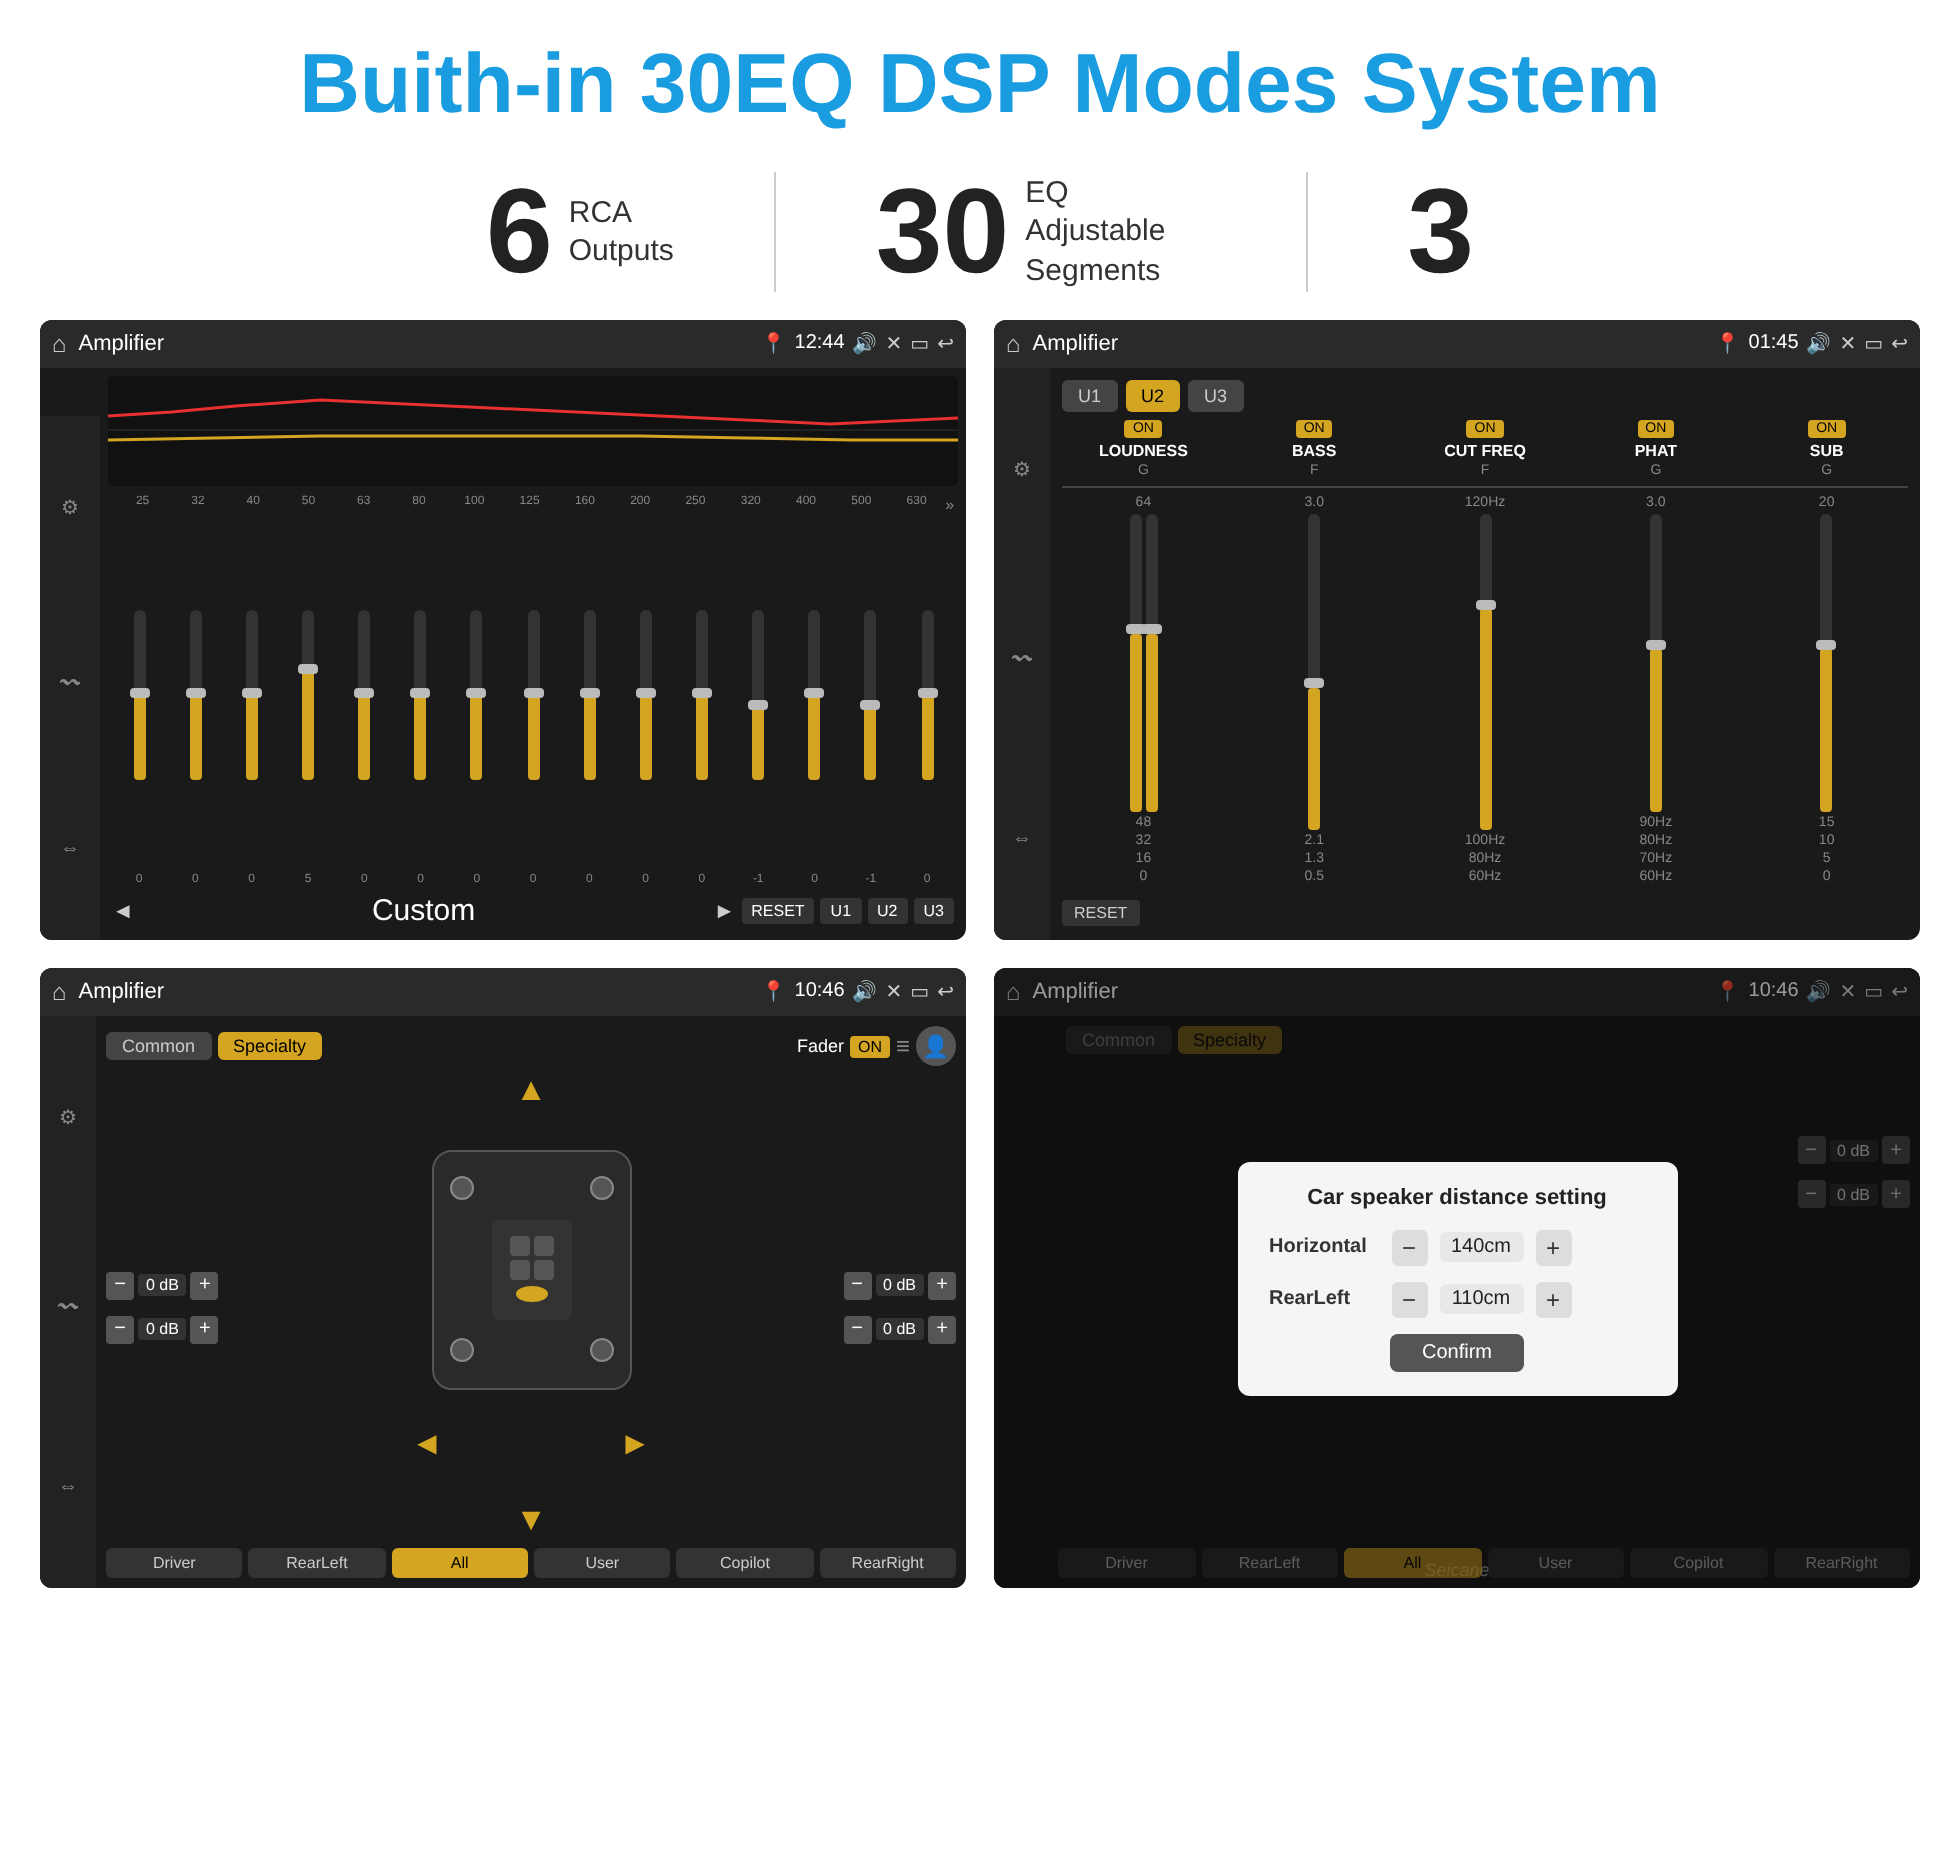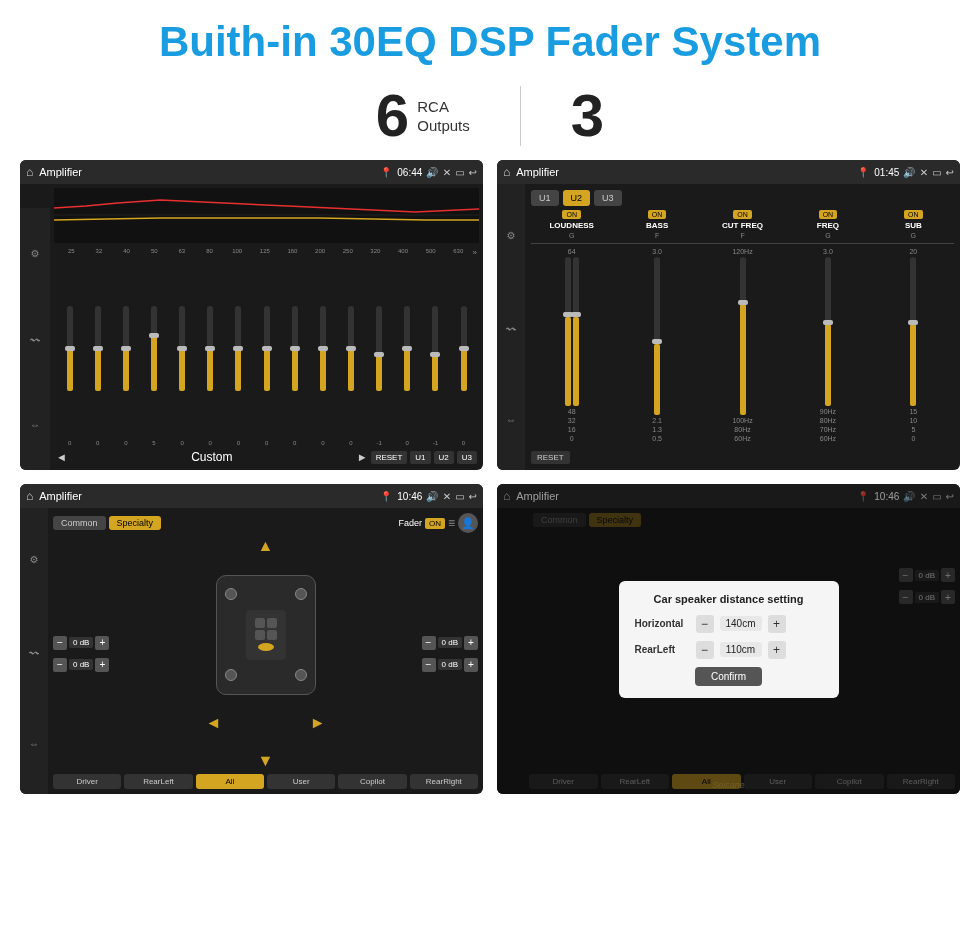--- a/index.html
+++ b/index.html
@@ -208,42 +208,46 @@
     .screen-content {
       position: relative;
       height: calc(100% - 24px);
       display: flex;
     }
   </style>
 </head>
 <body>
 
 <div class="header">
-  <h1>Buith-in 30EQ DSP Fader System</h1>
+  <h1>Buith-in 30EQ DSP Modes System</h1>
 </div>
 
 <div class="stats-row">
   <div class="stat-item">
     <span class="stat-number">6</span>
     <span class="stat-label">RCA<br>Outputs</span>
   </div>
   <div class="stat-item">
+    <span class="stat-number">30</span>
+    <span class="stat-label">EQ Adjustable<br>Segments</span>
+  </div>
+  <div class="stat-item">
     <span class="stat-number">3</span>
   </div>
 </div>
 
 <div class="screens-grid">
 
   <div class="screen">
     <div class="screen-bar">
       <span class="screen-bar-home">⌂</span>
       <span class="screen-bar-title">Amplifier</span>
       <div class="screen-bar-icons">
         <span>📍</span>
-        <span class="screen-bar-time">06:44</span>
+        <span class="screen-bar-time">12:44</span>
         <span>🔊</span>
         <span>✕</span>
         <span>▭</span>
         <span>↩</span>
       </div>
     </div>
     <div class="screen-content">
 
       <div class="eq-sidebar">
         <span class="eq-sidebar-icon">⚙</span>
@@ -391,21 +395,21 @@
           <span style="font-size:6px; color:#888; flex:1; text-align:center;">0</span>
           <span style="font-size:6px; color:#888; flex:1; text-align:center;">0</span>
           <span style="font-size:6px; color:#888; flex:1; text-align:center;">-1</span>
           <span style="font-size:6px; color:#888; flex:1; text-align:center;">0</span>
           <span style="font-size:6px; color:#888; flex:1; text-align:center;">-1</span>
           <span style="font-size:6px; color:#888; flex:1; text-align:center;">0</span>
         </div>
 
         <div style="display:flex; align-items:center; gap:3px; padding:2px;">
           <span style="color:#ccc; font-size:11px;">◄</span>
-          <span style="flex:1; text-align:center; color:#fff; font-size:12px;">Custom</span>
+          <span style="flex:1; text-align:center; color:#fff; font-size:15px;">Custom</span>
           <span style="color:#ccc; font-size:11px;">►</span>
           <span style="background:#333; color:#fff; font-size:8px; padding:2px 5px; border-radius:2px;">RESET</span>
           <span style="background:#333; color:#fff; font-size:8px; padding:2px 5px; border-radius:2px;">U1</span>
           <span style="background:#333; color:#fff; font-size:8px; padding:2px 5px; border-radius:2px;">U2</span>
           <span style="background:#333; color:#fff; font-size:8px; padding:2px 5px; border-radius:2px;">U3</span>
         </div>
       </div>
     </div>
   </div>
 
@@ -447,21 +451,21 @@
             <div style="color:#fff; font-size:8px; font-weight:bold;">BASS</div>
             <div style="color:#888; font-size:7px;">F</div>
           </div>
           <div style="flex:1; display:flex; flex-direction:column; align-items:center; gap:2px;">
             <div style="background:#d4a520; color:#000; font-size:7px; padding:1px 4px; border-radius:2px;">ON</div>
             <div style="color:#fff; font-size:8px; font-weight:bold;">CUT FREQ</div>
             <div style="color:#888; font-size:7px;">F</div>
           </div>
           <div style="flex:1; display:flex; flex-direction:column; align-items:center; gap:2px;">
             <div style="background:#d4a520; color:#000; font-size:7px; padding:1px 4px; border-radius:2px;">ON</div>
-            <div style="color:#fff; font-size:8px; font-weight:bold;">FREQ</div>
+            <div style="color:#fff; font-size:8px; font-weight:bold;">PHAT</div>
             <div style="color:#888; font-size:7px;">G</div>
           </div>
           <div style="flex:1; display:flex; flex-direction:column; align-items:center; gap:2px;">
             <div style="background:#d4a520; color:#000; font-size:7px; padding:1px 4px; border-radius:2px;">ON</div>
             <div style="color:#fff; font-size:8px; font-weight:bold;">SUB</div>
             <div style="color:#888; font-size:7px;">G</div>
           </div>
         </div>
 
         <div style="height:1px; background:#444;"></div>

